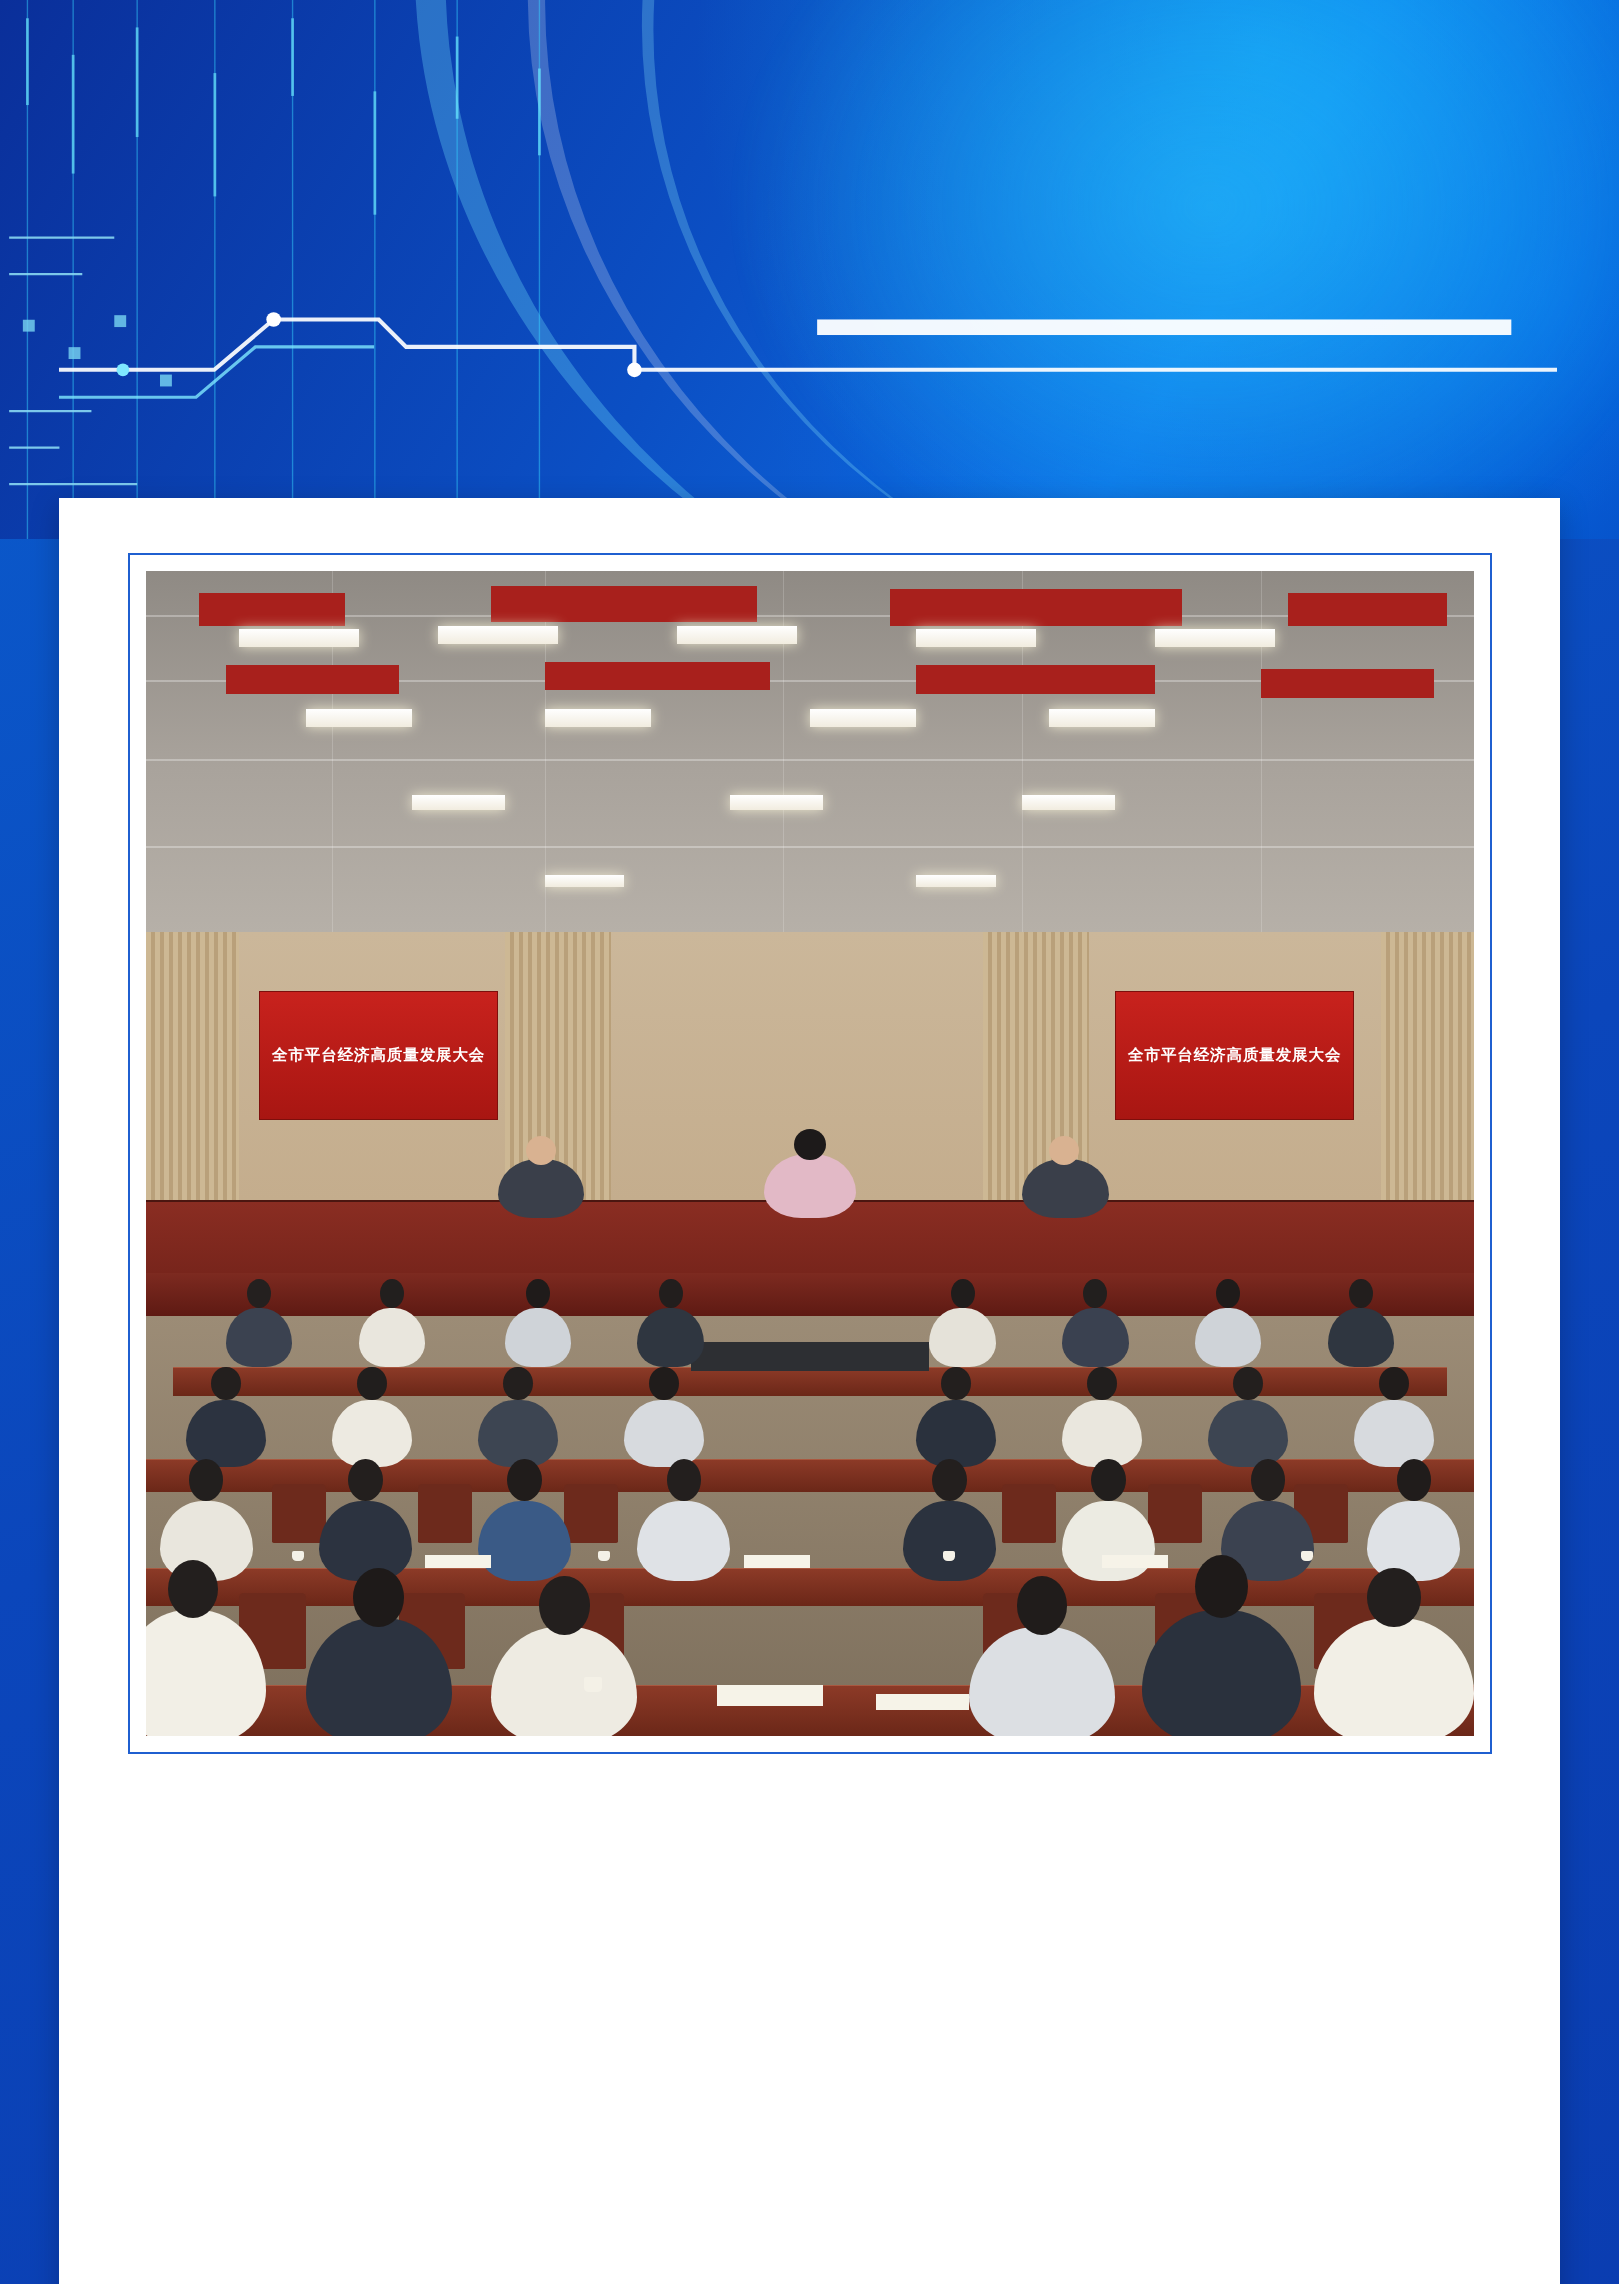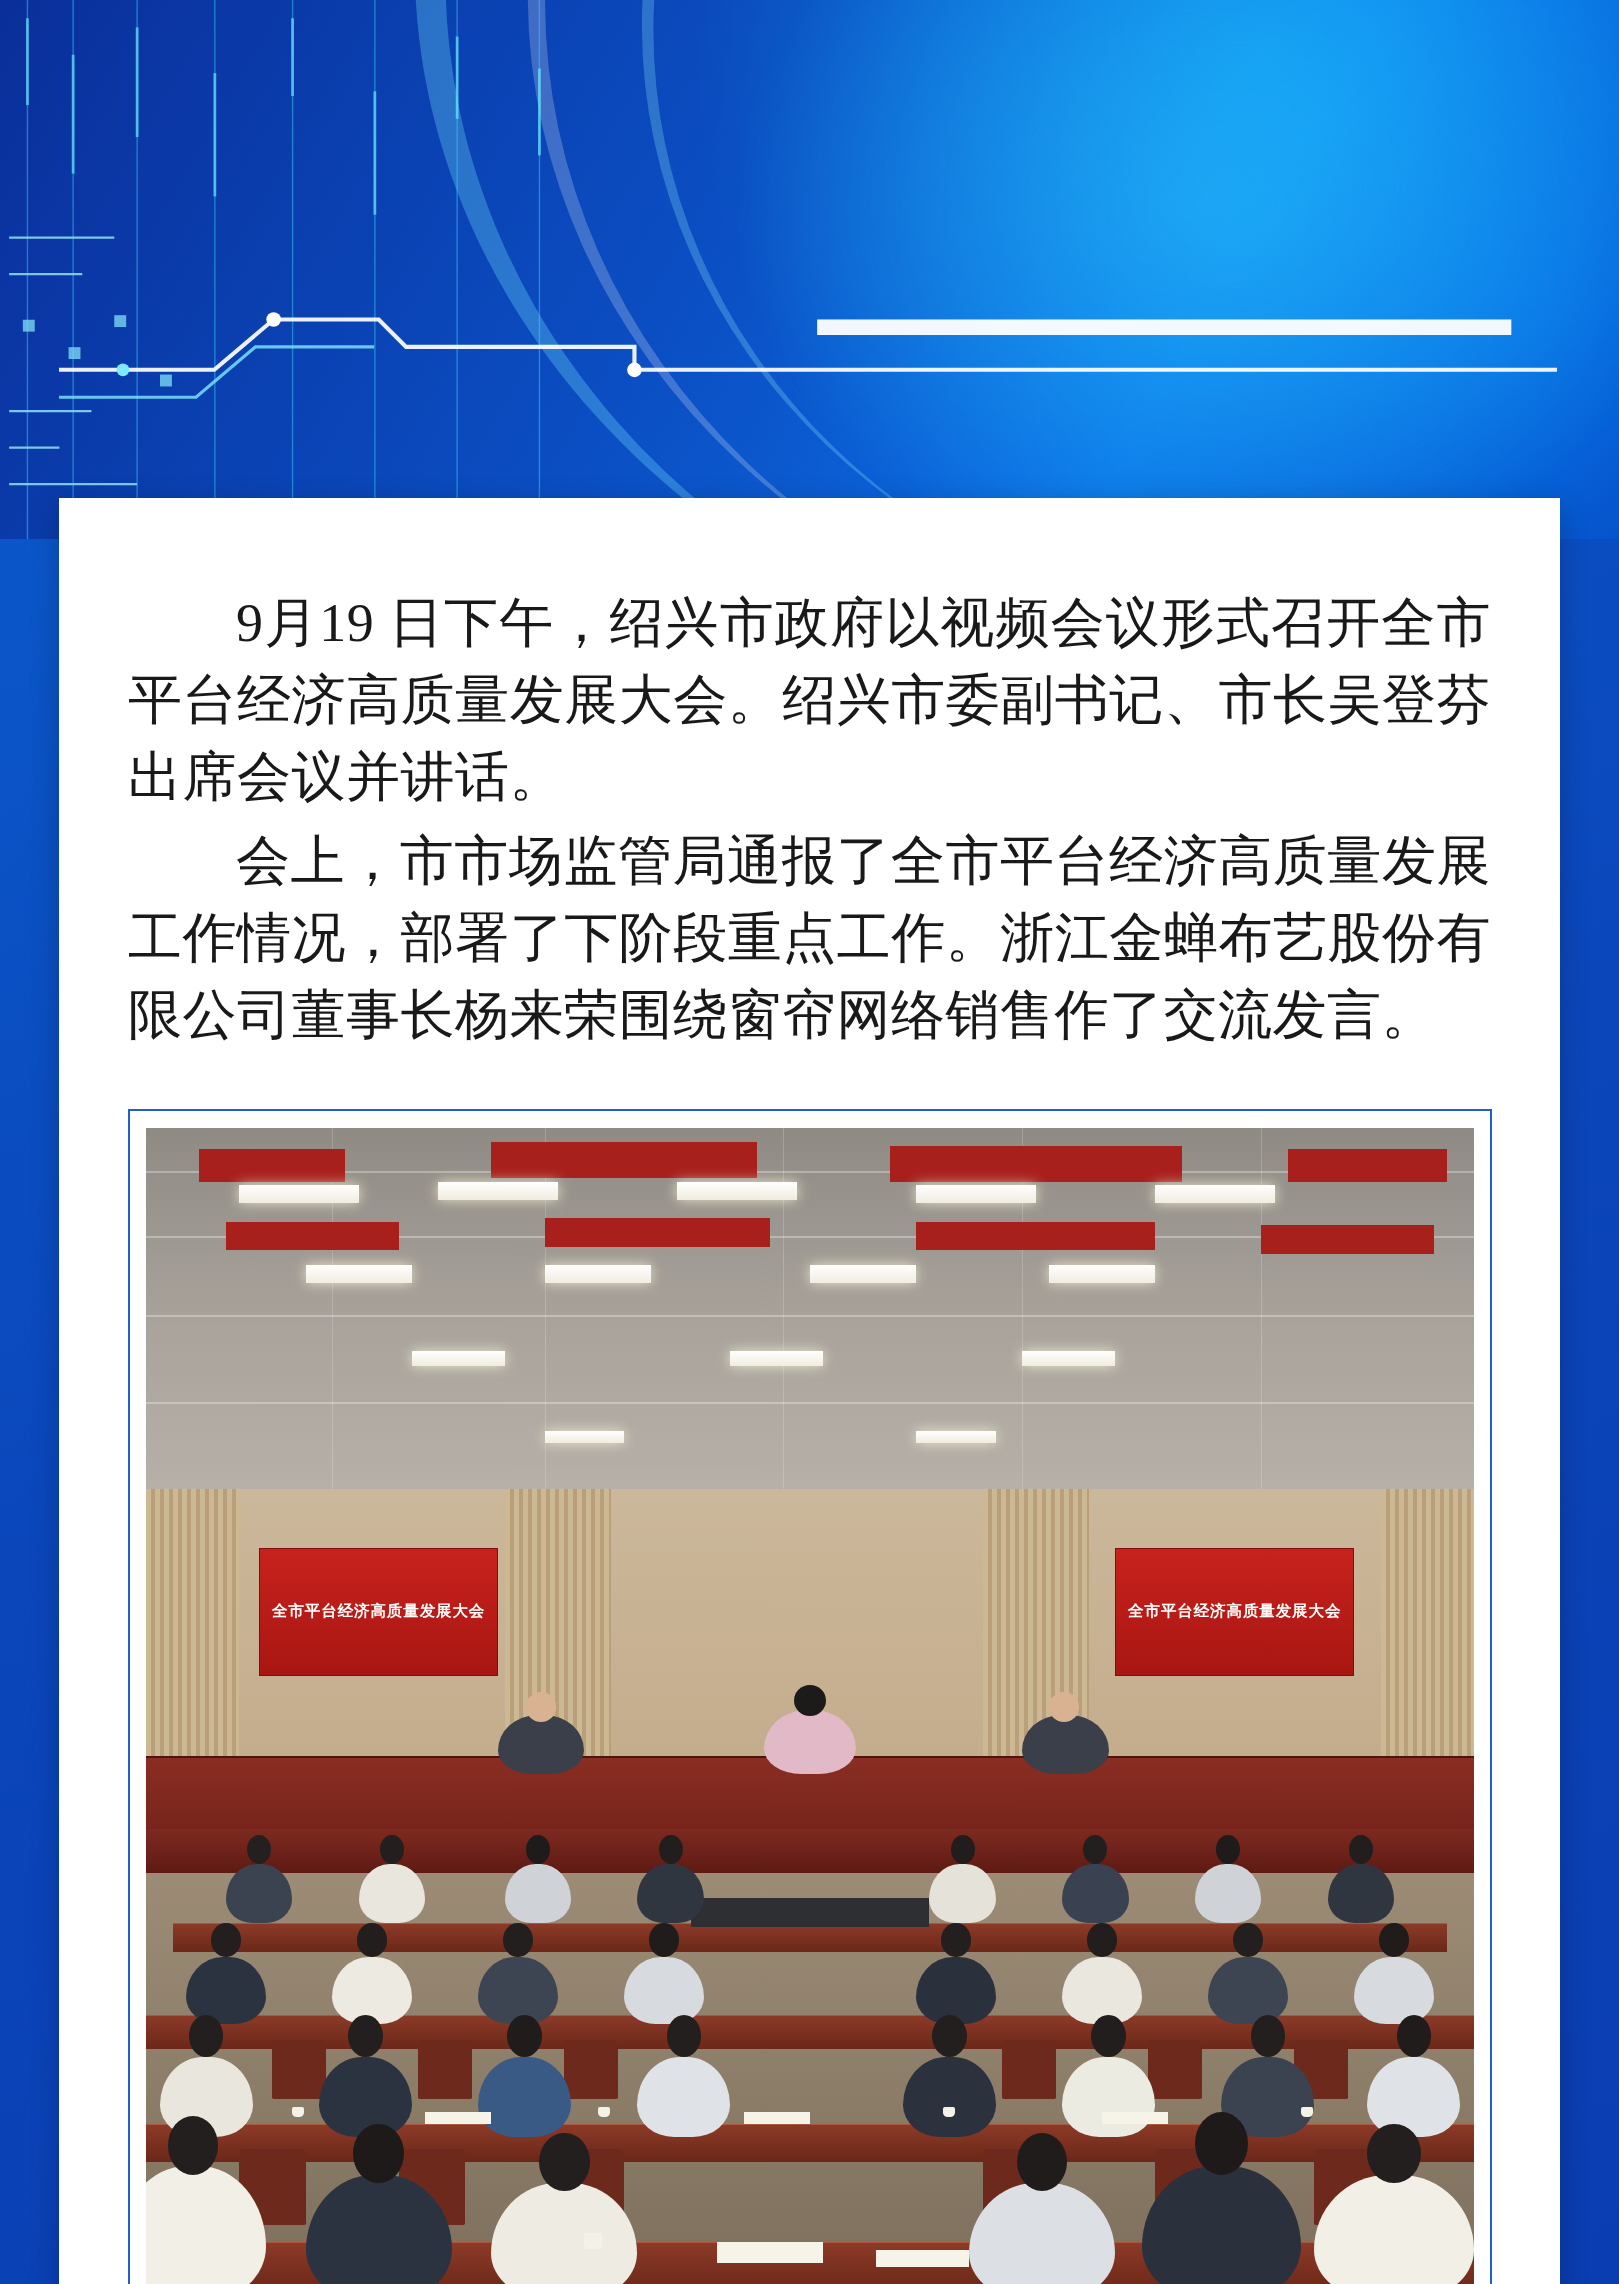--- a/index.html
+++ b/index.html
@@ -266,24 +266,20 @@
       <polyline points="0,230 300,230 430,120 690,120" fill="none" stroke="#7fe9ff" stroke-width="7" opacity="0.8"></polyline>
       <rect x="1660" y="60" width="1520" height="34" fill="#ffffff" opacity="0.95"></rect>
       <circle cx="470" cy="60" r="16" fill="#ffffff"></circle>
       <circle cx="1260" cy="170" r="16" fill="#ffffff"></circle>
       <circle cx="140" cy="170" r="14" fill="#7fe9ff"></circle>
     </svg>
   </div>
 
   <div class="card">
 
-    <div class="article">
-      <p class="para">9月19 日下午，绍兴市政府以视频会议形式召开全市平台经济高质量发展大会。绍兴市委副书记、市长吴登芬出席会议并讲话。</p>
-      <p class="para">会上，市市场监管局通报了全市平台经济高质量发展工作情况，部署了下阶段重点工作。浙江金蝉布艺股份有限公司董事长杨来荣围绕窗帘网络销售作了交流发言。</p>
-    </div>
 
     <div class="photo-wrap">
       <div class="photo">
 
         <div class="ceiling">
           <div class="ceil-row" style="top:12%"></div>
           <div class="ceil-row" style="top:30%"></div>
           <div class="ceil-row" style="top:52%"></div>
           <div class="ceil-row" style="top:76%"></div>
           <div class="ceil-col" style="left:14%"></div>

